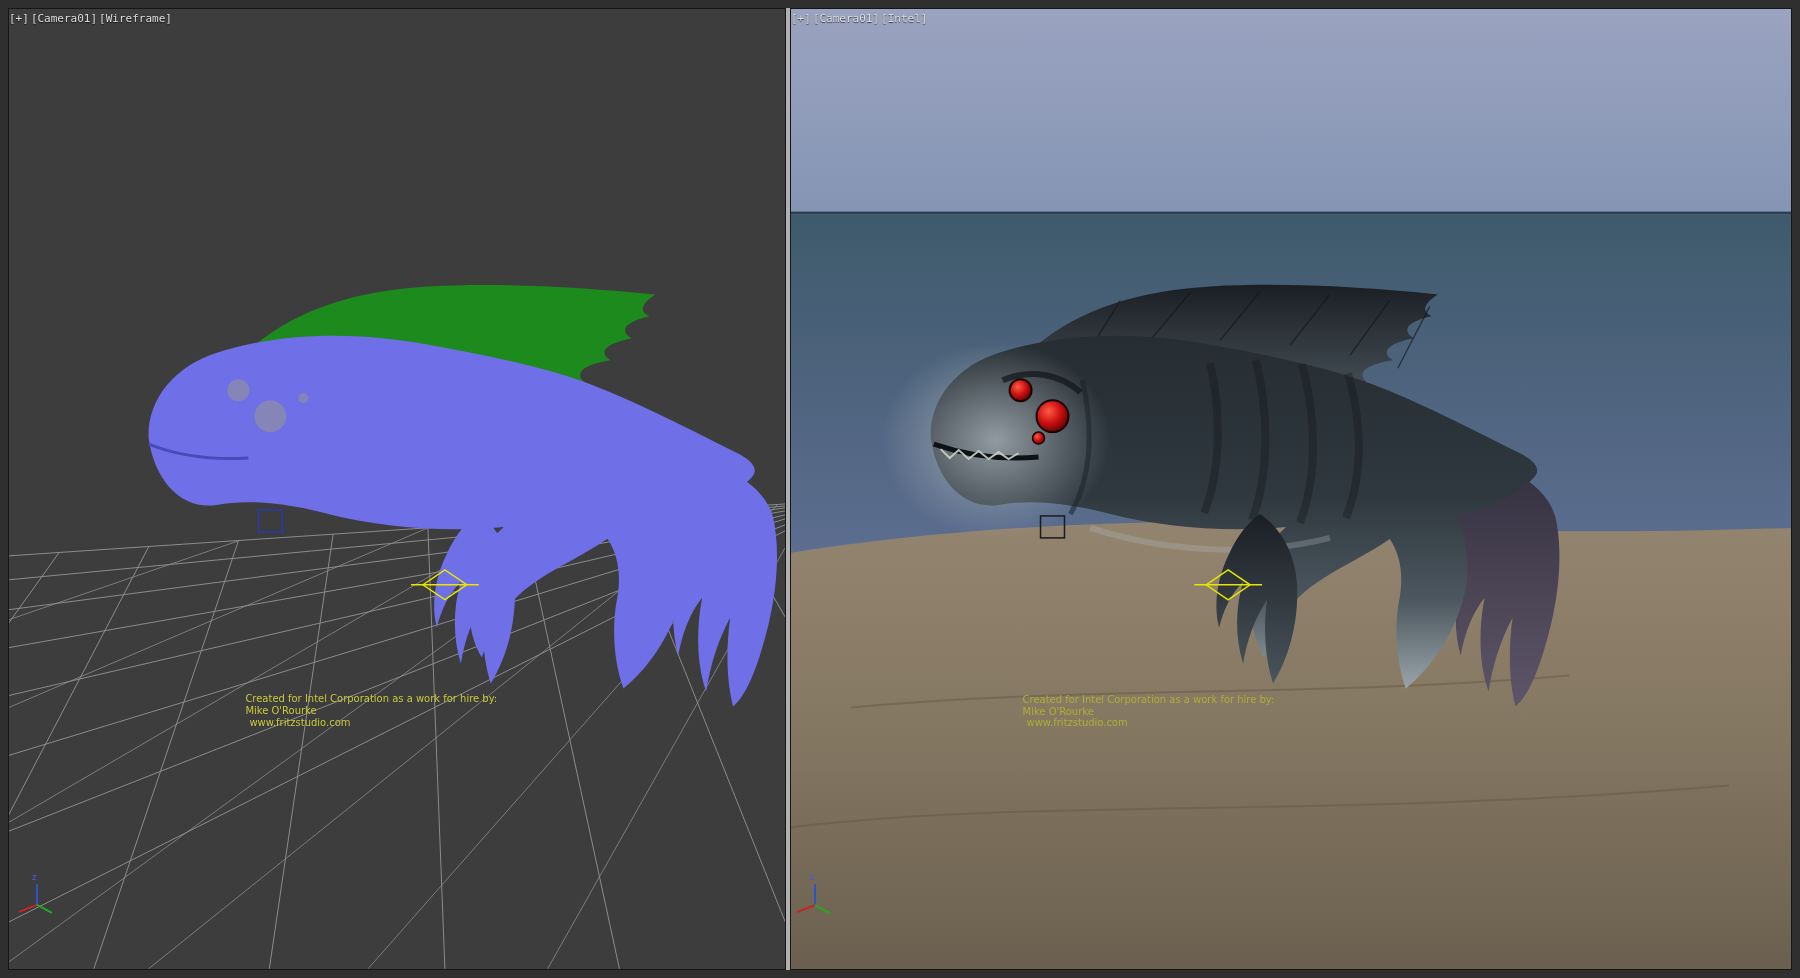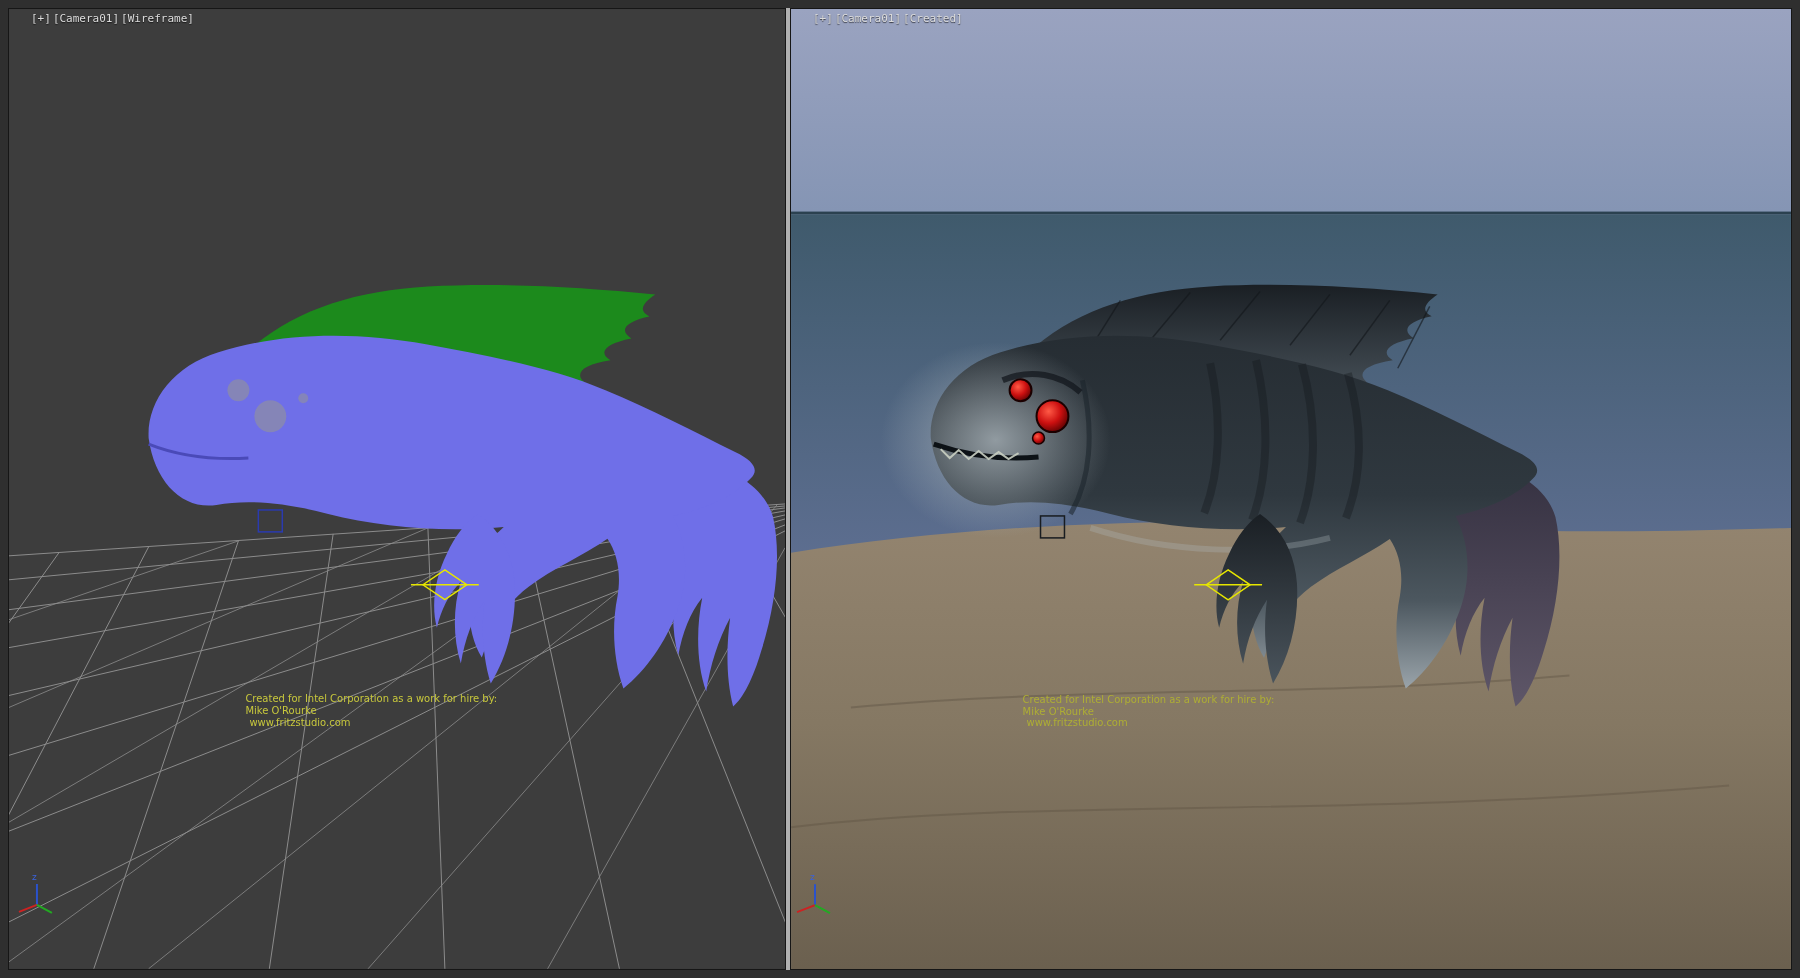--- a/index.html
+++ b/index.html
@@ -24,21 +24,21 @@
   }
   #vp-left  { width: 778px;  background: #3d3d3d; }
   #vp-right { width: 1002px; background: #8595b4; }
   .divider {
     width: 4px; height: 962px;
     background: #b0b0b0;
     cursor: ew-resize;
   }
   .viewport svg { position: absolute; left: 0; top: 0; width: 100%; height: 100%; display: block; }
   .vp-label {
-    position: absolute; top: 3px; left: 22px;
+    position: absolute; top: 3px; left: 0;
     font: 11px "DejaVu Sans Mono", monospace;
     color: #dcdcdc;
     text-shadow: 0 1px 1px rgba(0,0,0,.65);
     user-select: none;
     z-index: 5;
   }
   .vp-label span { margin-right: 2px; cursor: pointer; }
   .wm   { font: 10px "DejaVu Sans", sans-serif; }
   .axlb { font: 9px  "DejaVu Sans", sans-serif; }
 </style>
@@ -233,17 +233,17 @@
 
       <g stroke-width="2">
         <line x1="24" y1="898" x2="24" y2="877" stroke="#2a52cc"></line>
         <line x1="24" y1="898" x2="6" y2="905" stroke="#cc2222"></line>
         <line x1="24" y1="898" x2="39" y2="906" stroke="#22aa22"></line>
         <text class="axlb" x="19" y="873" fill="#3a62dc" stroke="none">z</text>
       </g>
     </svg>
 
     <div class="vp-label">
-      <span>[+]</span><span>[Camera01]</span><span>[Created]</span>
+      <span>[+]</span><span>[Camera01]</span><span>[Intel]</span>
     </div>
   </div>
 
 </div>
 
 </body></html>

